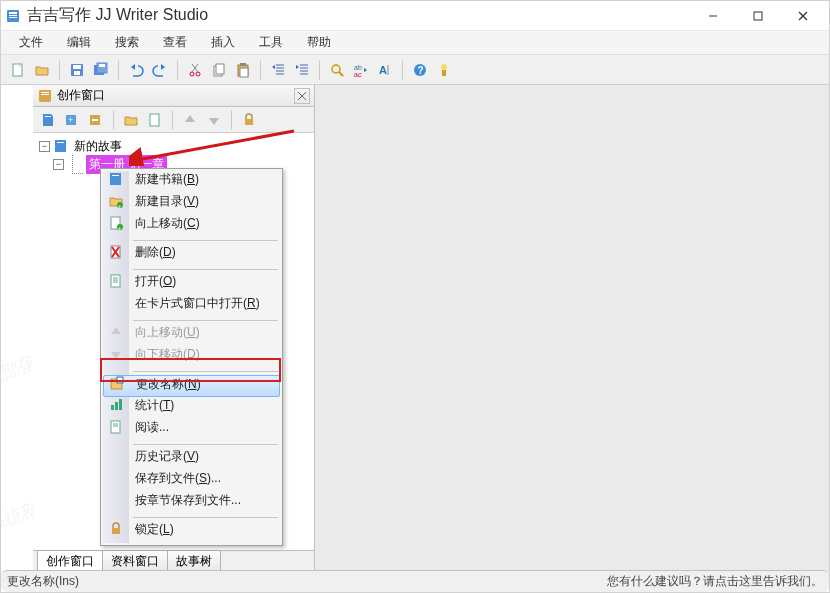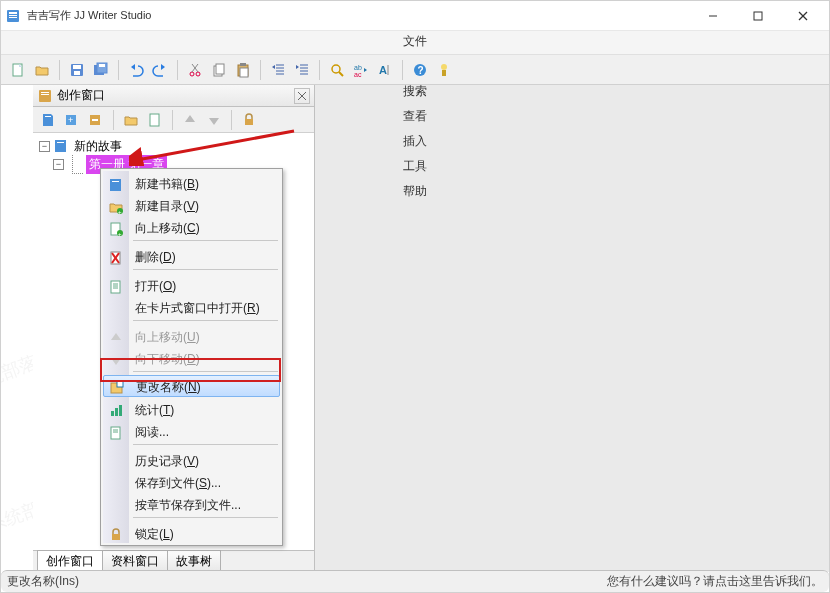--- a/index.html
+++ b/index.html
@@ -6,26 +6,26 @@
 body { width: 830px; height: 593px; background: #fff; font-size: 12px; color: #000; position: relative; overflow: hidden; border: 1px solid #d0d0d0; }
 
 
 .watermark-layer { position: absolute; inset: 0; pointer-events: none; z-index: 0; overflow: hidden; }
 .wm { position: absolute; color: rgba(180,180,180,0.15); font-size: 18px; white-space: nowrap; transform: rotate(-20deg); }
 .wm2 { position: absolute; right: 10px; bottom: 30px; color: rgba(255,255,255,0.7); font-size: 22px; font-weight: bold; text-shadow: 0 0 4px rgba(150,150,150,0.5); }
 
 
 .titlebar { height: 30px; background: #fff; display: flex; align-items: center; padding: 0 4px; border-bottom: 1px solid #e8e8e8; position: relative; z-index: 2; }
 .titlebar .app-icon { width: 16px; height: 16px; margin-right: 6px; }
-.titlebar .title-text { flex: 1; font-size: 11px; color: #333; }
+.titlebar .title-text { flex: 1; font-size: 16px; color: #333; }
 .winbtns { display: flex; gap: 0; }
 .winbtn { width: 45px; height: 28px; display: flex; align-items: center; justify-content: center; color: #666; }
 
 
-.menubar { height: 24px; display: flex; align-items: center; padding: 0 8px; gap: 4px; background: #f5f5f5; border-bottom: 1px solid #e0e0e0; position: relative; z-index: 2; flex-direction: column; }
+.menubar { height: 24px; display: flex; align-items: center; padding: 0 8px; gap: 4px; background: #f5f5f5; border-bottom: 1px solid #e0e0e0; position: relative; z-index: 2; }
 .menuitem { padding: 2px 10px; font-size: 12px; color: #333; }
 
 
 .toolbar { height: 30px; background: #f0f0f0; border-bottom: 1px solid #d0d0d0; display: flex; align-items: center; padding: 0 6px; gap: 2px; position: relative; z-index: 2; }
 .tbtn { width: 22px; height: 22px; display: flex; align-items: center; justify-content: center; border: 1px solid transparent; }
 .tsep { width: 1px; height: 20px; background: #ccc; margin: 0 4px; }
 
 
 .work { display: flex; height: calc(593px - 30px - 24px - 30px - 22px); position: relative; z-index: 1; margin-left: 32px; }
 .leftpanel { width: 282px; border-right: 1px solid #c0c0c0; display: flex; flex-direction: column; background: #fff; }
@@ -49,21 +49,21 @@
 
 .bottomtabs { height: 22px; background: #f0f0f0; border-top: 1px solid #c0c0c0; display: flex; align-items: flex-end; padding: 0 4px; gap: 0; }
 .btab { padding: 2px 8px; font-size: 12px; border: 1px solid #b0b0b0; background: linear-gradient(#fcfcfc,#e8e8e8); border-bottom: none; margin-right: -1px; }
 .btab.active { background: #fff; }
 
 .rightpanel { flex: 1; background: #eaeaea; }
 
 
 .context-menu { position: absolute; left: 99px; top: 167px; width: 183px; background: #f4f4f4; border: 1px solid #a0a0a0; box-shadow: 2px 2px 4px rgba(0,0,0,0.25); z-index: 100; padding: 2px; }
 .cm-gutter { position: absolute; left: 2px; top: 2px; bottom: 2px; width: 26px; background: linear-gradient(to right,#eeeef6,#dcdce6); }
-.cm-item { position: relative; height: 22px; display: flex; align-items: flex-end; padding-left: 32px; padding-right: 10px; font-size: 12px; color: #222; }
+.cm-item { position: relative; height: 22px; display: flex; align-items: flex-start; padding-left: 32px; padding-right: 10px; font-size: 12px; color: #222; }
 .cm-item.disabled { color: #999; }
 .cm-item.highlighted { background: linear-gradient(#e3f0ff,#c0dcff); border: 1px solid #7eb4f0; border-radius: 2px; height: 22px; }
 .cm-item .cm-icon { position: absolute; left: 5px; width: 16px; height: 16px; display: flex; align-items: center; justify-content: center; }
 .cm-sep { height: 1px; background: #c8c8c8; margin: 3px 2px 3px 30px; position: relative; }
 .cm-item .underline { text-decoration: underline; }
 .cm-outer-highlight { position: absolute; border: 2px solid #d02020; pointer-events: none; }
 
 
 .red-arrow { position: absolute; z-index: 50; }
 

